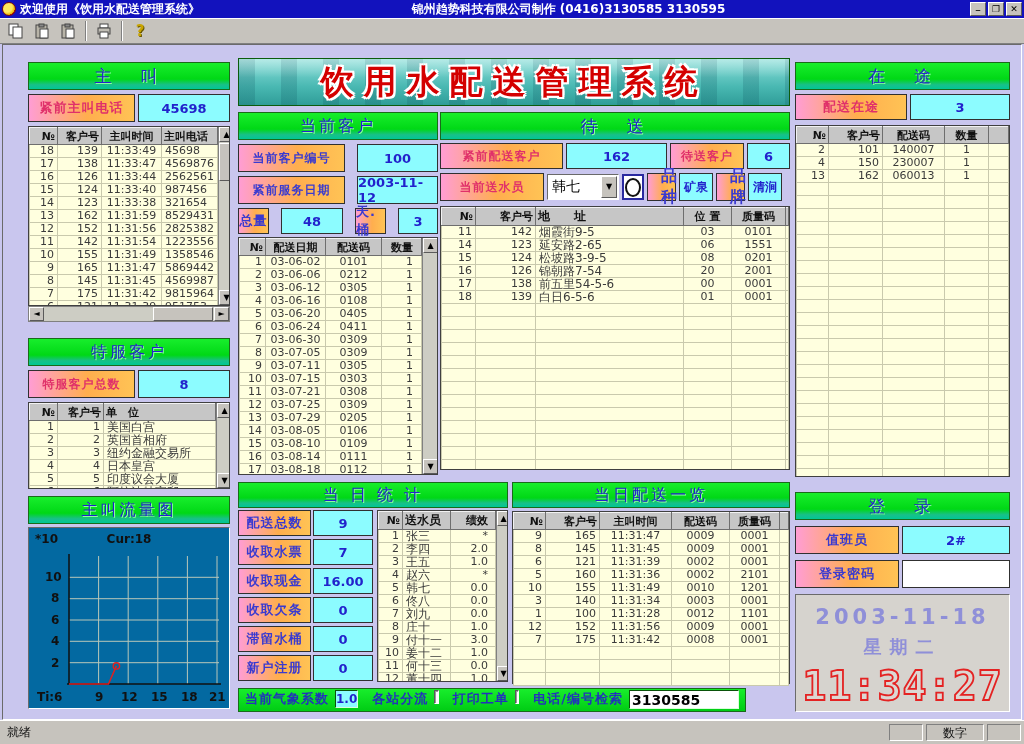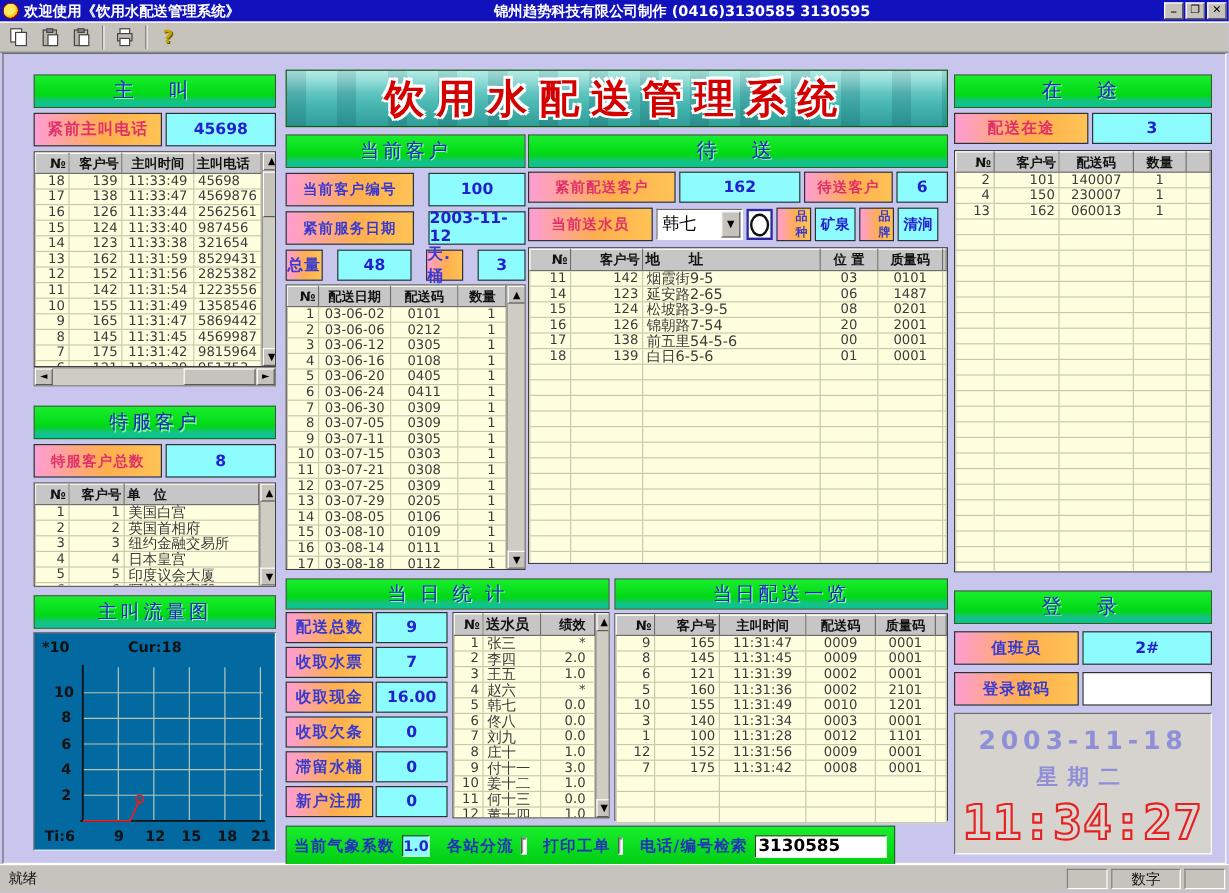--- a/index.html
+++ b/index.html
@@ -132,41 +132,41 @@
   #pending-row1 .lbl.b { width:74px; height:26px; }
   #pending-row1 .val.b { flex:1; height:26px; }
   #pending-row2 { margin-top:4px; align-items:center; }
   #pending-row2 .lbl.worker { width:104px; height:28px; }
   #dd-worker { width:72px; height:26px; background:#fff; border:1px solid; border-color:#6a6a6a #fff #fff #6a6a6a; display:flex; align-items:center; }
   #dd-worker .dd-text { flex:1; padding-left:4px; font-size:14px; color:#000; }
   #dd-worker .dd-btn { width:16px; height:22px; margin-right:1px; background:#c6c3bd; border:1px solid; border-color:#fff #5a5a5a #5a5a5a #fff; text-align:center; font-size:8px; line-height:20px; }
   #dd-worker .dd-btn::before { content:"▼"; }
   #dial-btn { width:22px; height:26px; background:#fff; border:2px solid #2a2aa0; display:flex; align-items:center; justify-content:center; }
   #dial-btn::before { content:""; width:12px; height:15px; border:2px solid #111; border-radius:50%; }
-  #pending-row2 .lbl.s { width:29px; height:28px; font-size:10px; letter-spacing:0;padding-left:15px; }
+  #pending-row2 .lbl.s { width:29px; height:28px; font-size:16px; letter-spacing:0;padding-left:15px; }
   #pending-row2 .val.s { width:34px; height:28px; font-size:12px; }
   #pending-twrap { margin-top:5px; height:264px; }
 
   #p-transit { left:795px; top:62px; width:215px; }
   #p-transit .row { margin-top:4px; }
   #p-transit .lbl { width:112px; height:26px; }
   #p-transit .val { flex:1; height:26px; }
   #transit-twrap { margin-top:5px; height:352px; }
 
   #p-stats { left:238px; top:482px; width:270px; height:202px; }
   #stats-body { position:relative; height:176px; margin-top:0; }
   .stat-row { position:absolute; left:0; display:flex; gap:2px; }
   .stat-row .lbl { width:73px; height:26px; font-size:13px; }
   .stat-row .val { width:60px; height:26px; }
   #perf-twrap { position:absolute; right:0; top:2px; width:131px; height:172px; }
 
   #p-overview { left:512px; top:482px; width:278px; height:202px; }
   #overview-twrap { margin-top:3px; height:173px; border:1px solid #404040; }
 
-  #p-greenbar { left:238px; top:688px; width:508px; height:24px; background:linear-gradient(180deg,#18ee2c,#00cc14); border:1px solid #1a6a1a; display:flex; align-items:center; padding:16px 6px; gap:6px; }
+  #p-greenbar { left:238px; top:688px; width:508px; height:24px; background:linear-gradient(180deg,#18ee2c,#00cc14); border:1px solid #1a6a1a; display:flex; padding:1px 6px; gap:6px; }
   .gb-label { color:#2233bb; font-weight:bold; font-size:13px; letter-spacing:1px; white-space:nowrap; }
   #coef-box { width:34px; height:18px; background:#8cfcff; border:1px solid; border-color:#0a520a #d9ffd9 #d9ffd9 #0a520a; color:#2222cc; font-weight:bold; font-size:12px; text-align:center; line-height:16px; }
   .checkbox { width:14px; height:14px; background:#fff; border:1px solid; border-color:#5a5a5a #fff #fff #5a5a5a; box-shadow:inset 1px 1px 0 #9a9a9a; }
   #search-input { width:110px; height:19px; border:1px solid; border-color:#0a520a #d9ffd9 #d9ffd9 #0a520a; font-family:"DejaVu Sans",sans-serif; font-weight:bold; font-size:14px; padding:0 2px; background:#fff; color:#000; }
 
   #p-login { left:795px; top:492px; width:215px; }
   #p-login .row { margin-top:6px; }
   #p-login .lbl { width:104px; height:28px; }
   #p-login .val { flex:1; height:28px; }
   #pwd-input { flex:1; height:28px; background:#fff; border:1px solid #303030; }
@@ -610,21 +610,21 @@
             <td>烟霞街9-5</td>
             <td>03</td>
             <td>0101</td>
             <td class="fill">&nbsp;</td>
           </tr>
           <tr style="height: 13px;">
             <td>14</td>
             <td>123</td>
             <td>延安路2-65</td>
             <td>06</td>
-            <td>1487</td>
+            <td>1551</td>
             <td class="fill">&nbsp;</td>
           </tr>
           <tr style="height: 13px;">
             <td>15</td>
             <td>124</td>
             <td>松坡路3-9-5</td>
             <td>08</td>
             <td>0201</td>
             <td class="fill">&nbsp;</td>
           </tr>

